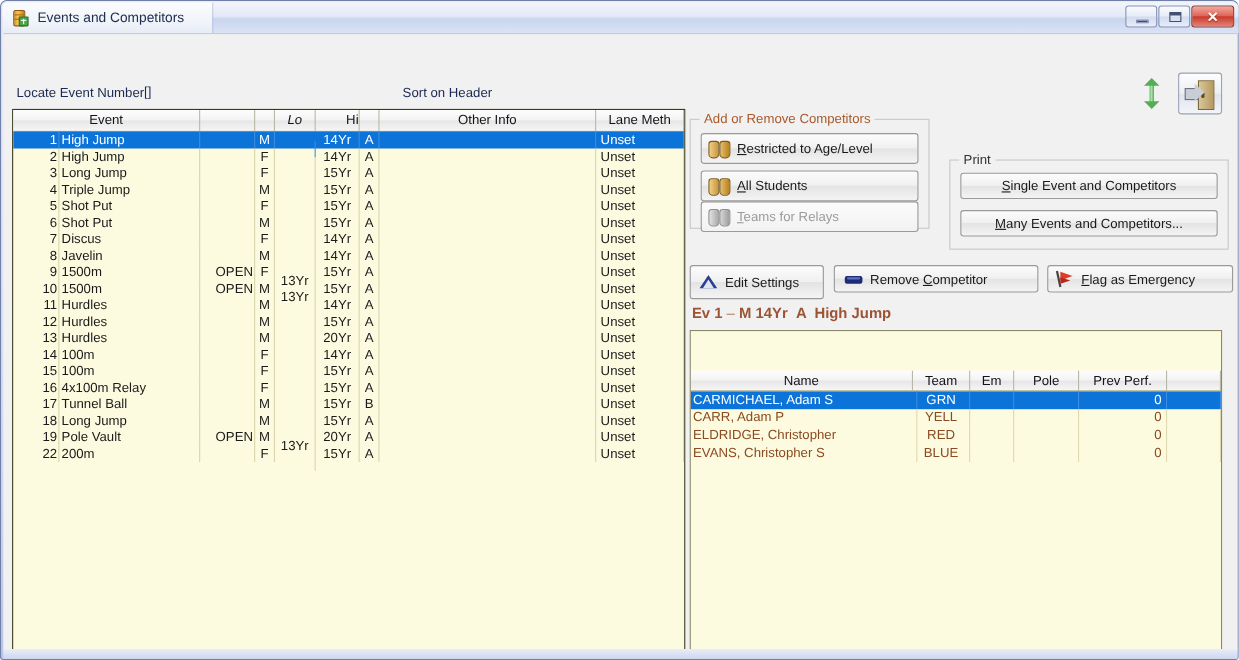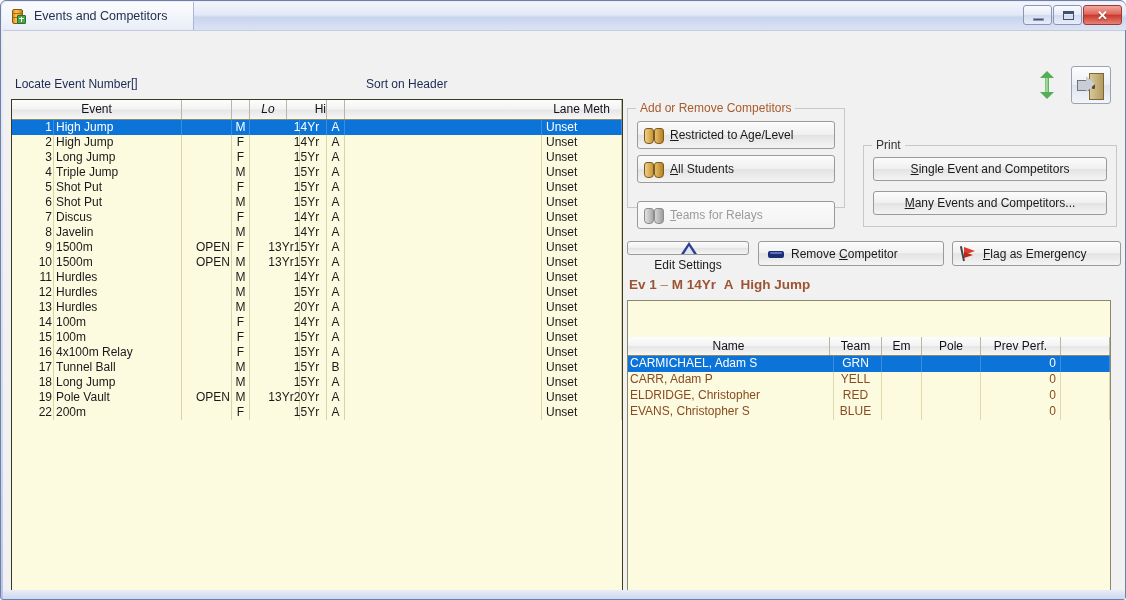--- a/index.html
+++ b/index.html
@@ -145,21 +145,21 @@
   .c.name{padding-left:2px;}
   .c.ctr{text-align:center;}
   .c.lane{padding-left:4px;}
   .c.open{text-align:right;padding-right:1px;}
 
   
   .x-num {left:0px;   width:42px;}
   .x-name{left:42px;  width:128px;}
   .x-open{left:170px; width:50px;}
   .x-sex {left:220px; width:18px;}
-  .x-lo  {left:251px; width:37px;}
+  .x-lo  {left:238px; width:37px;margin-top:8px;}
   .x-hi  {left:275px; width:40px;}
   .x-ab  {left:315px; width:18px;}
   .x-info{left:333px; width:197px;}
   .x-lm  {left:530px; width:80px;}
 
   .h-evt {left:0px;   width:170px; text-align:center;}
   .h-blank{left:170px;width:50px;}
   .h-sex {left:220px; width:18px;}
   .h-lo  {left:238px; width:37px; text-align:center;font-style:italic;}
   .h-hi  {left:275px; width:40px; text-align:right;}
@@ -196,26 +196,26 @@
     position:absolute;top:1px;width:8px;height:14px;border-radius:3px 3px 4px 4px;
     border:1px solid #7d5a1c;
   }
   .binoc .l{left:0;background:linear-gradient(90deg,#f0cf86,#c8963a);}
   .binoc .r{left:10px;background:linear-gradient(90deg,#e4bd6b,#b9821f);}
   .binoc.grey .l{background:linear-gradient(90deg,#e2e2e2,#a9a9a9);border-color:#8d8d8d;}
   .binoc.grey .r{background:linear-gradient(90deg,#d5d5d5,#9d9d9d);border-color:#8d8d8d;}
 
   #btn-restricted{left:10px;top:22px;width:198px;height:28px;}
   #btn-allstudents{left:10px;top:56px;width:198px;height:28px;}
-  #btn-teams{left:10px;top:102px;width:198px;height:28px;}
+  #btn-teams{left:10px;top:84px;width:198px;height:28px;}
 
   #btn-print-single{left:246px;top:58px;width:234px;height:24px;justify-content:center;}
   #btn-print-many{left:246px;top:92px;width:234px;height:24px;justify-content:center;}
 
-  #btn-edit-settings{left:0px;top:142px;width:122px;height:14px;flex-direction:column;}
+  #btn-edit-settings{left:0px;top:142px;width:122px;height:31px;}
   #btn-remove-comp{left:131px;top:142px;width:186px;height:25px;}
   #btn-flag-emerg{left:325px;top:142px;width:169px;height:25px;}
 
   .ico-tri{position:relative;width:16px;height:14px;flex:0 0 16px;margin:0 7px 0 8px;}
   .ico-tri:after{
     content:"";position:absolute;left:1px;top:1px;width:0;height:0;
     border-left:7px solid transparent;border-right:7px solid transparent;border-bottom:11px solid #cfd6ea;
   }
   .ico-tri:before{
     content:"";position:absolute;left:0px;top:0px;width:0;height:0;z-index:1;
@@ -324,20 +324,21 @@
     </div>
 
     <div id="event-grid">
       <div id="event-head">
         <div class="hc h-evt">Event</div>
         <div class="hc h-blank"></div>
         <div class="hc h-sex"></div>
         <div class="hc h-lo">Lo</div>
         <div class="hc h-hi">Hi</div>
         <div class="hc h-ab"></div>
+        <div class="hc h-info">Other Info</div>
         <div class="hc h-lm">Lane Meth</div>
       </div>
       <div id="event-rows">
           <div class="evrow sel">
             <div class="c x-num num">1</div>
             <div class="c x-name name">High Jump</div>
             <div class="c x-open open"></div>
             <div class="c x-sex ctr">M</div>
             <div class="c x-lo ctr"></div>
             <div class="c x-hi ctr">14Yr</div>

